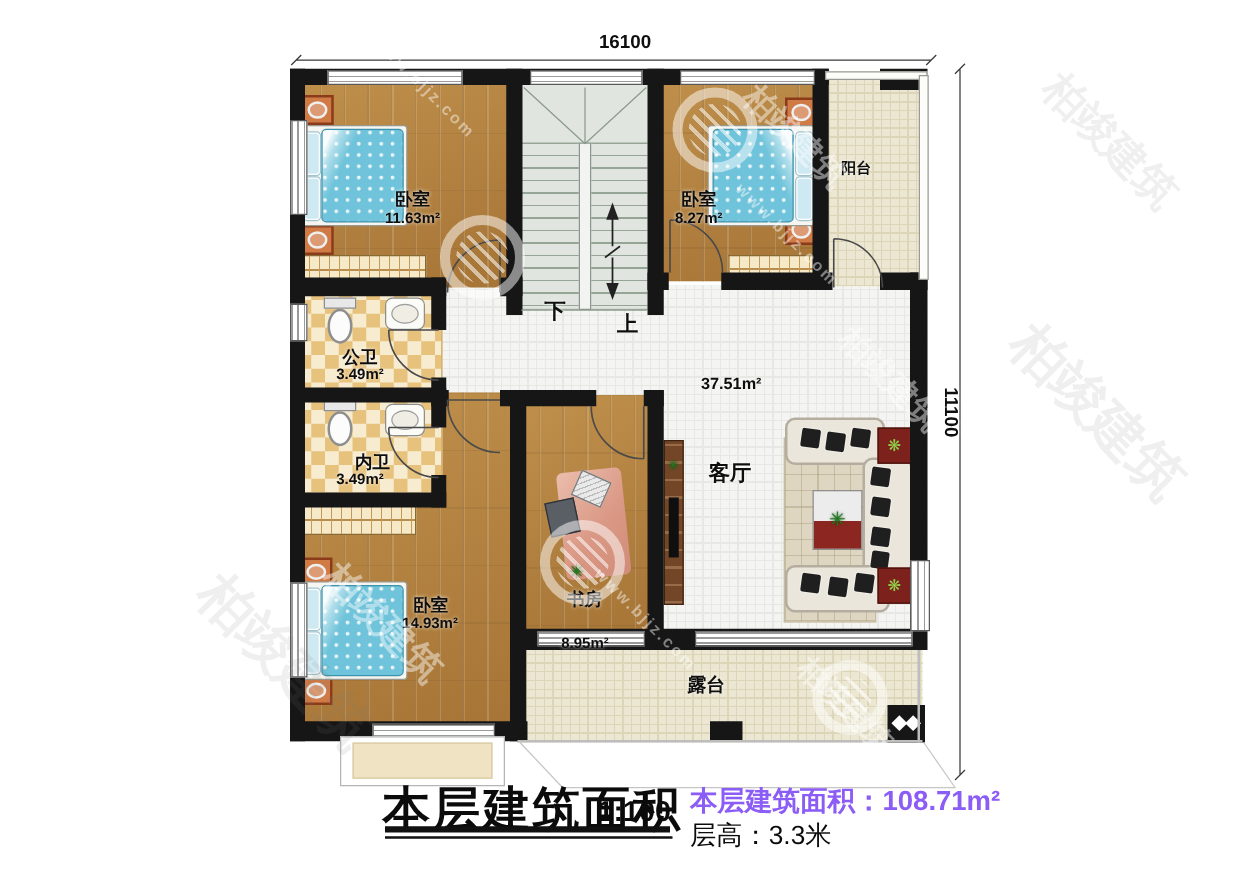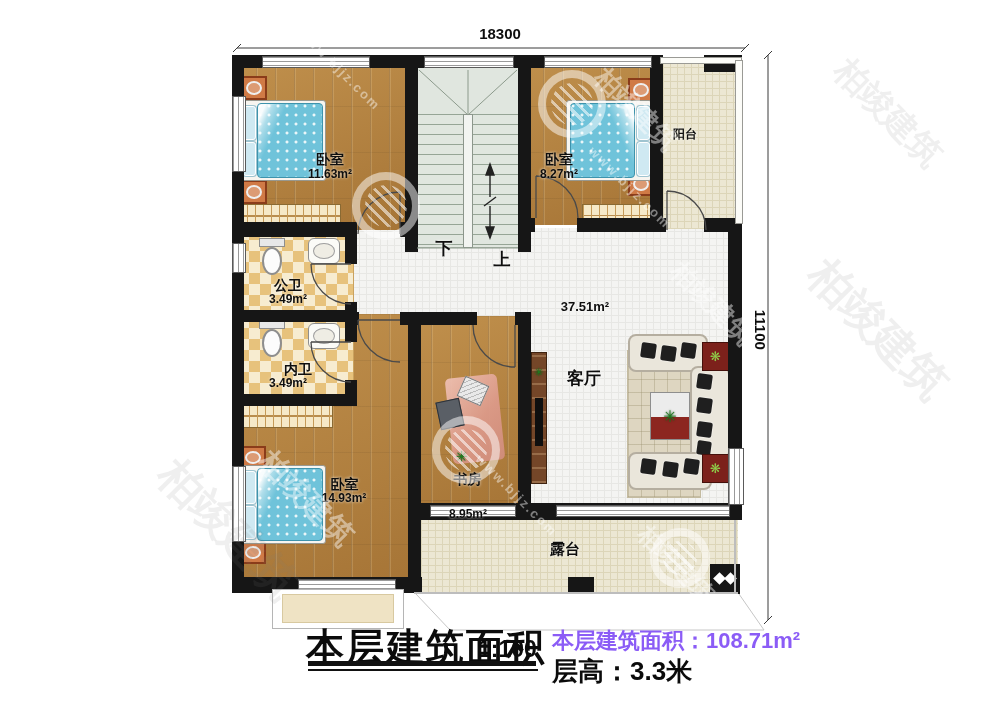--- a/index.html
+++ b/index.html
@@ -242,31 +242,31 @@
 <div class="lbl" style="left:548px;top:300px;width:74px;font-size:13px">37.51m²</div>
 <div class="lbl rname" style="left:258px;top:278px;width:60px">公卫</div>
 <div class="lbl rarea" style="left:254px;top:293px;width:68px">3.49m²</div>
 <div class="lbl rname" style="left:268px;top:362px;width:60px">内卫</div>
 <div class="lbl rarea" style="left:254px;top:377px;width:68px">3.49m²</div>
 <div class="lbl" style="left:663px;top:128px;width:44px;font-size:12px">阳台</div>
 <div class="lbl" style="left:536px;top:541px;width:58px;font-size:15px">露台</div>
 <div class="lbl" style="left:432px;top:240px;width:24px;font-size:17px">下</div>
 <div class="lbl" style="left:490px;top:251px;width:24px;font-size:17px">上</div>
 
-<div class="lbl" style="left:460px;top:26px;width:80px;font-size:15px">18300</div>
+<div class="lbl" style="left:460px;top:26px;width:80px;font-size:15px">16100</div>
 <div class="lbl" style="left:732px;top:322px;width:56px;font-size:15px;transform:rotate(90deg)">11100</div>
 
 <div class="a" style="left:306px;top:622px;font-size:38px;font-weight:bold;color:#0b0b0b;letter-spacing:2px">本层建筑面积</div>
 <div class="a" style="left:478px;top:636px;font-size:23px;font-weight:bold;color:#0b0b0b">1:100</div>
 <div class="a" style="left:308px;top:661px;width:228px;height:5px;background:#111"></div>
 <div class="a" style="left:308px;top:669px;width:230px;height:2px;background:#111"></div>
 <div class="a" style="left:552px;top:626px;font-size:22px;font-weight:bold;color:#8b5cf6">
   <span>本层建筑面积：</span><span>108.71m²</span>
 </div>
-<div class="a" style="left:552px;top:654px;font-size:26px;font-weight:bold;color:#0b0b0b">
+<div class="a" style="left:552px;top:654px;font-size:21px;font-weight:normal;color:#0b0b0b">
   <span>层高：</span><span>3.3米</span>
 </div>
 
 <div class="wmlogo" style="left:352px;top:172px"></div>
 <div class="wmlogo" style="left:538px;top:70px"></div>
 <div class="wmlogo" style="left:432px;top:416px"></div>
 <div class="wmlogo" style="left:650px;top:528px;width:44px;height:44px"></div>
 <div class="wm" style="left:285px;top:62px;font-size:13px;letter-spacing:2px">www.bjjz.com</div>
 <div class="wm" style="left:575px;top:180px;font-size:13px;letter-spacing:2px">www.bjjz.com</div>
 <div class="wm" style="left:462px;top:488px;font-size:13px;letter-spacing:2px">www.bjjz.com</div>

